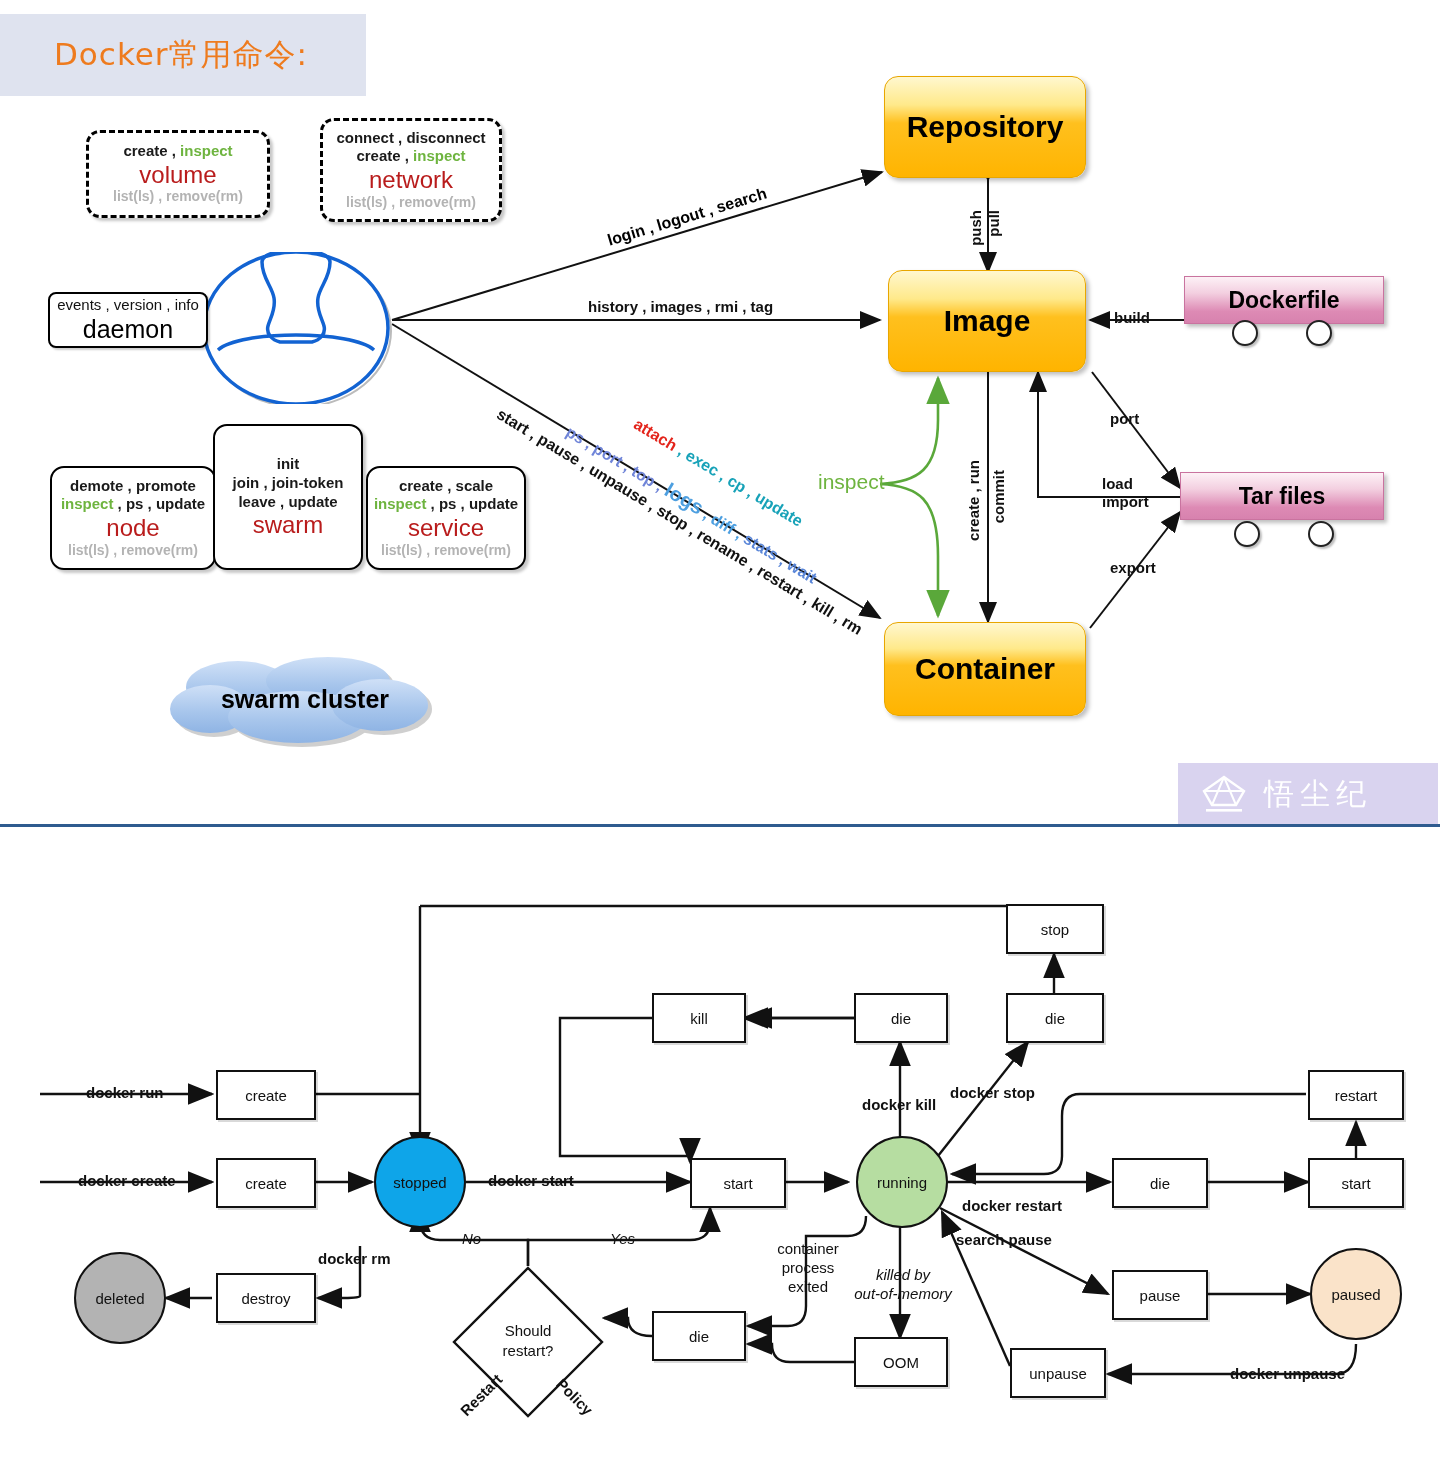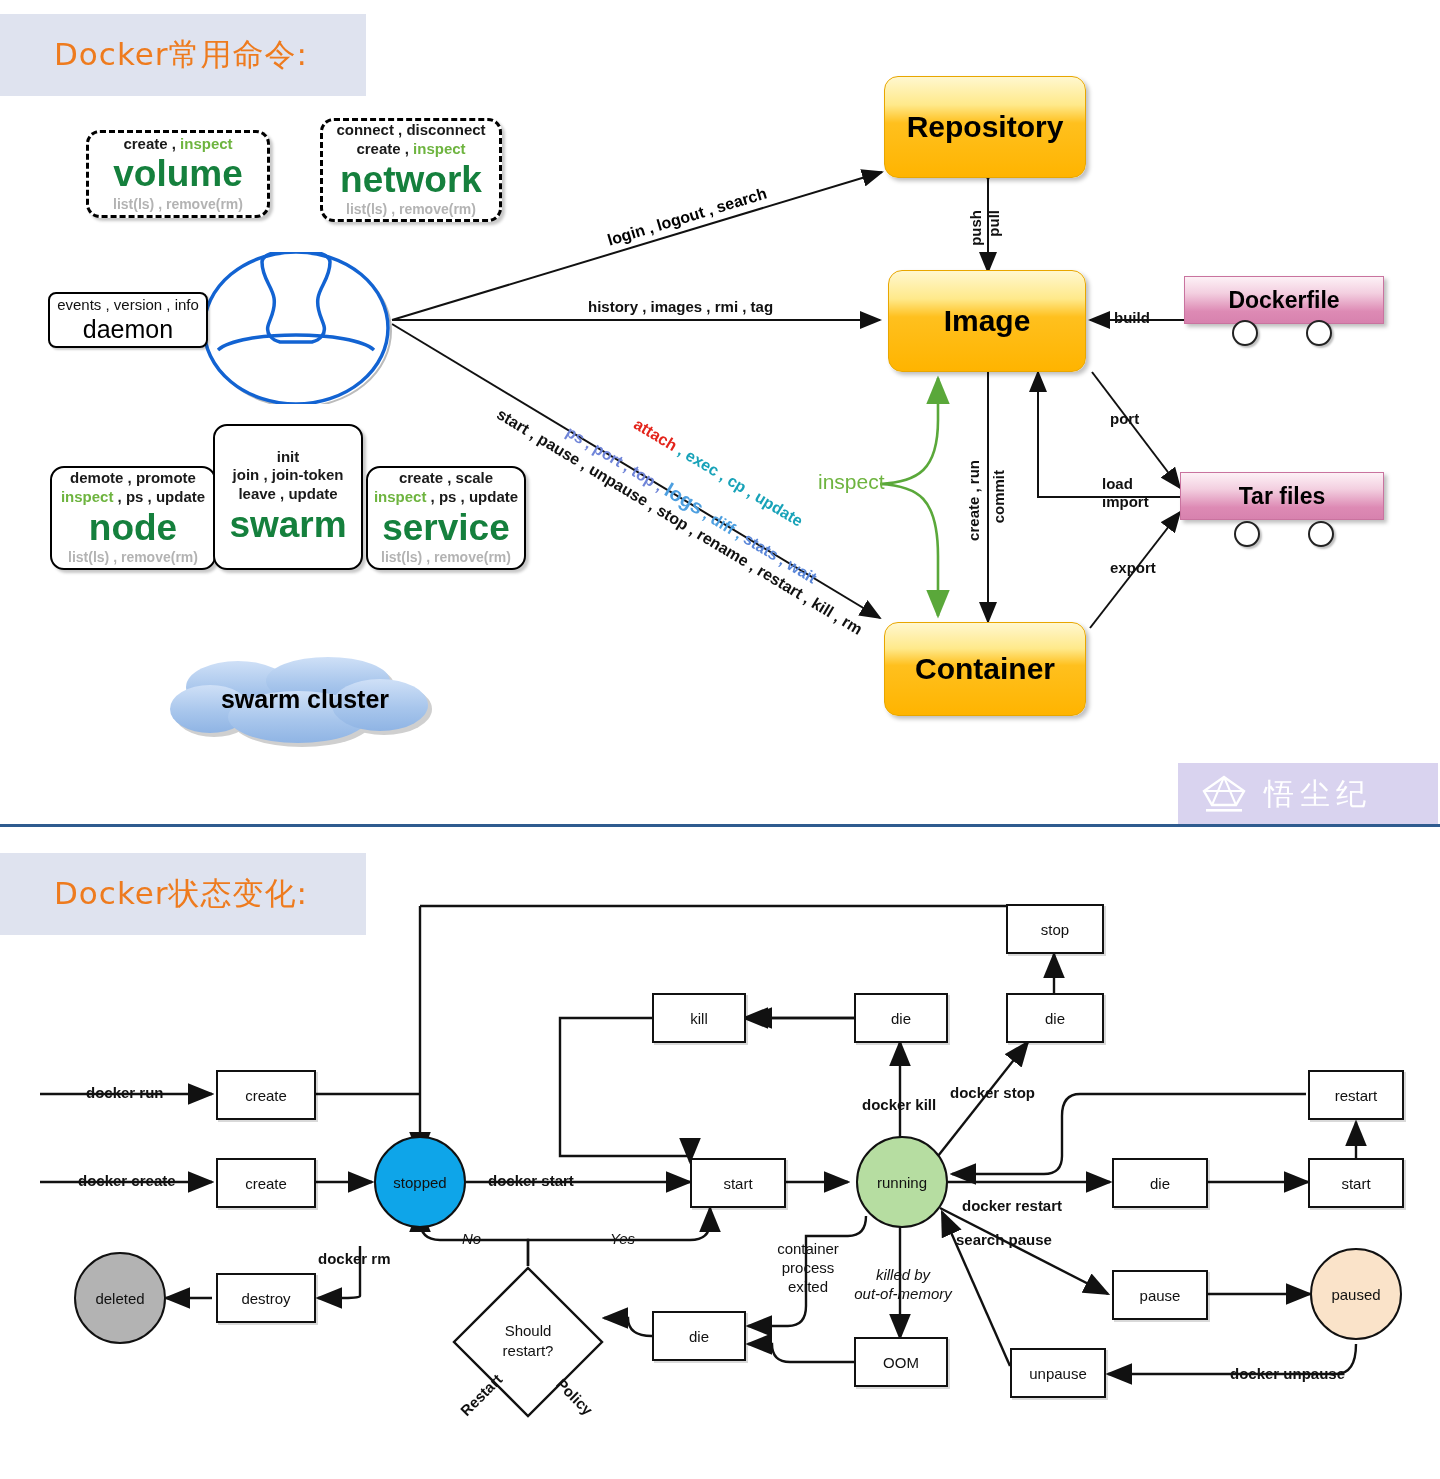--- a/index.html
+++ b/index.html
@@ -31,21 +31,21 @@
   
   .cmdbox {
     position:absolute; background:#fff; text-align:center;
     border:2px solid #000; border-radius:14px;
     box-shadow:3px 3px 3px rgba(0,0,0,.22);
     display:flex; flex-direction:column; justify-content:center; align-items:center;
     padding:4px 8px;
   }
   .cmdbox.dashed { border-style:dashed; border-width:3px; }
   .cmdbox .line-small { font-size:15px; font-weight:bold; color:#1a1a1a; line-height:1.25; white-space:nowrap; }
-  .cmdbox .line-main  { font-size:37px; font-weight:bold; color:#15803d; line-height:1.15; }
+  .cmdbox .line-main  { font-size:24px; font-weight:normal; color:#b91c1c; line-height:1.15; }
   .cmdbox .line-grey  { font-size:14px; font-weight:bold; color:#b3b3b3; line-height:1.25; white-space:nowrap; }
   .green { color:#6eb43f; }
 
   .simplebox {
     position:absolute; background:#fff; text-align:center;
     border:2px solid #000; border-radius:8px;
     box-shadow:2px 2px 2px rgba(0,0,0,.2);
     display:flex; flex-direction:column; justify-content:center; align-items:center;
     padding:2px 6px;
   }
@@ -348,23 +348,20 @@
       <rect x="6" y="36" width="36" height="2.6" fill="#fff"></rect>
     </svg>
     <span class="wm-text">悟尘纪</span>
   </div>
 </div>
 
 <div class="divider"></div>
 
 <div class="panel" id="panel-states">
 
-  <div class="title-band" style="left:0; top:27px; width:366px; height:82px;">
-    <span class="title-text">Docker状态变化:</span>
-  </div>
 
   <svg class="svglayer" width="1440" height="653">
     <defs>
       <marker id="sah" markerWidth="11" markerHeight="9" refX="10" refY="4.5" orient="auto">
         <path d="M0,0 L11,4.5 L0,9 z" fill="#111"></path>
       </marker>
     </defs>
     <g stroke="#111" stroke-width="2.4" fill="none">
 
       <path d="M40,268 L212,268" marker-end="url(#sah)"></path>

